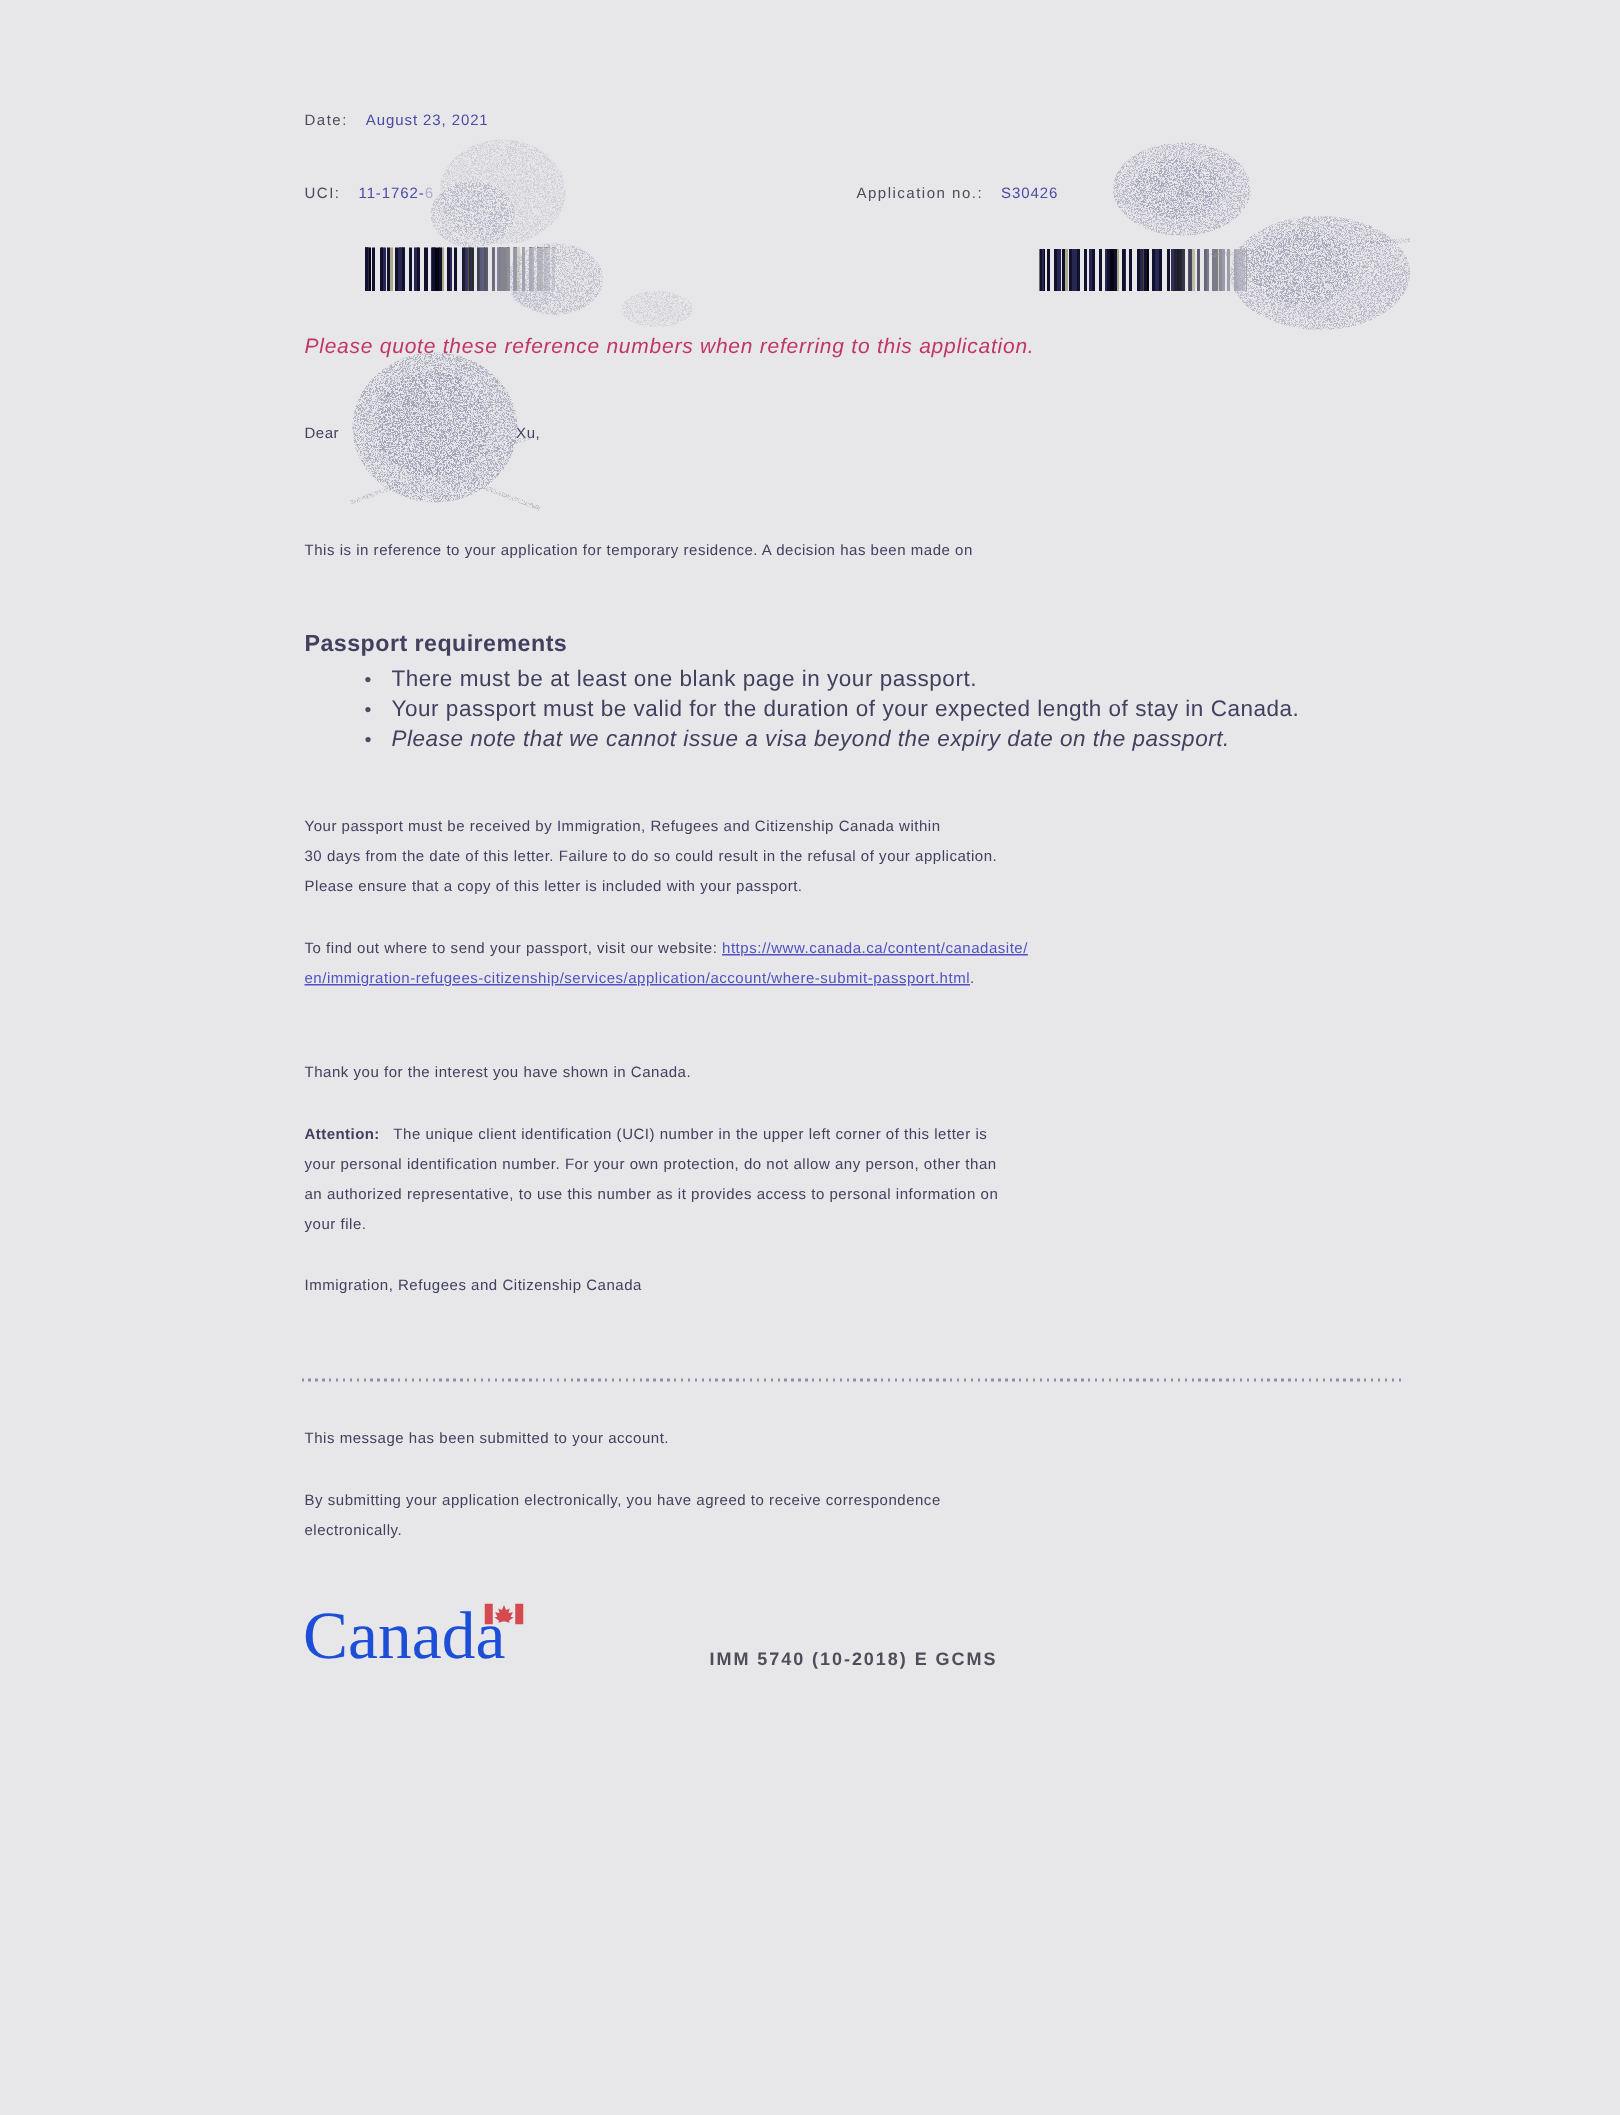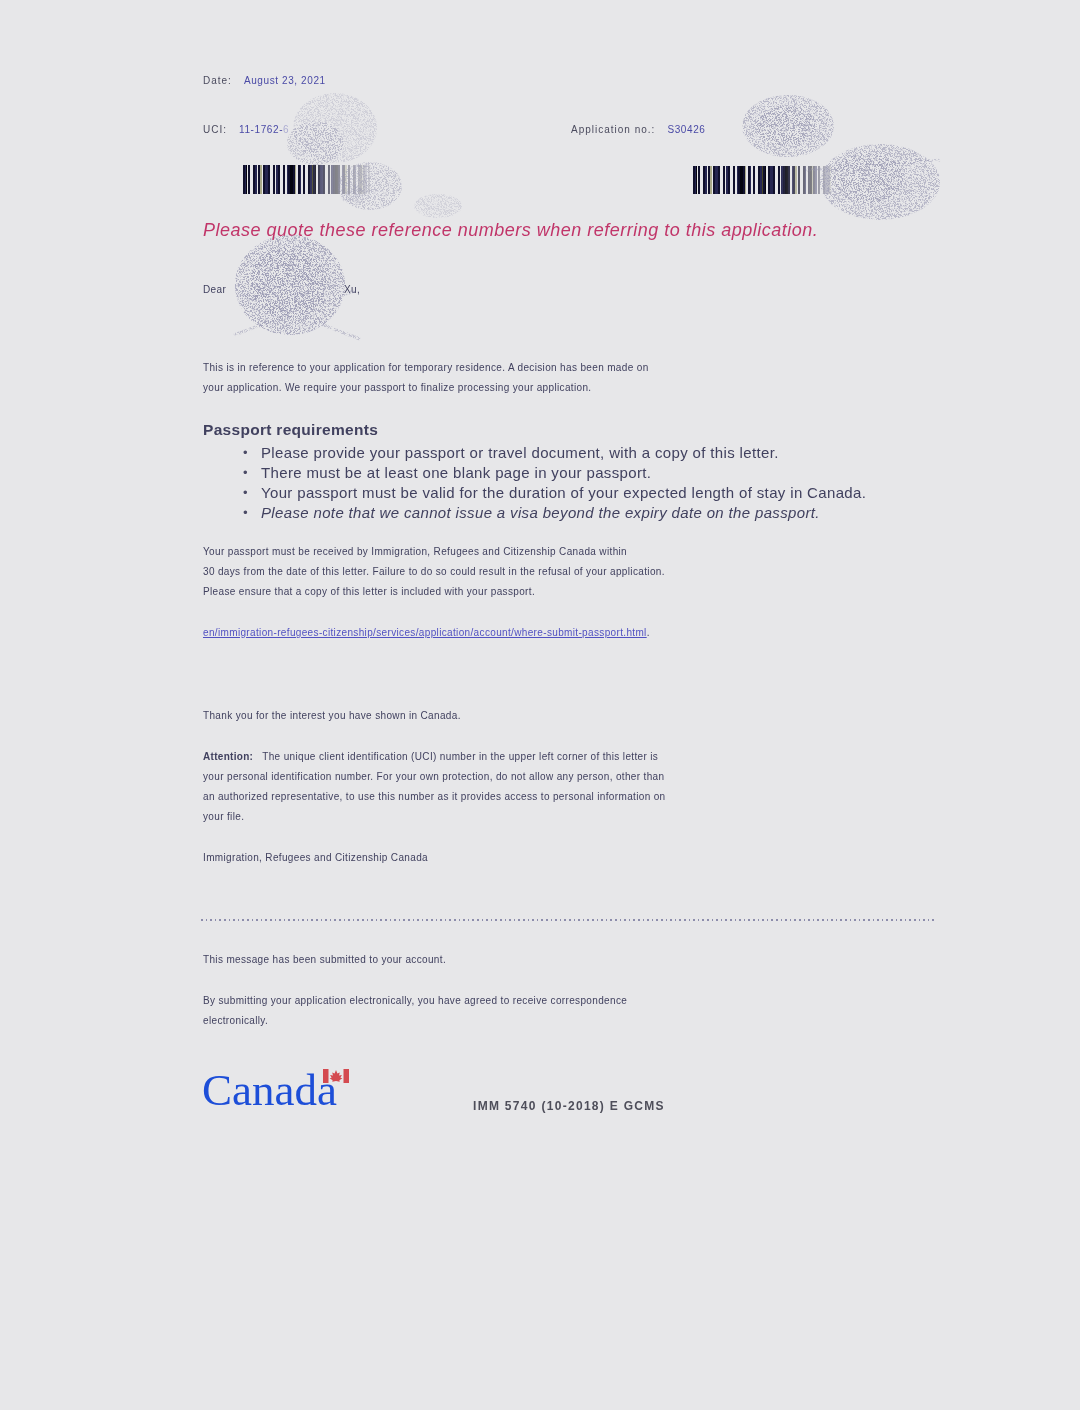--- a/index.html
+++ b/index.html
@@ -22,21 +22,21 @@
   .barcode{position:absolute;background:
     repeating-linear-gradient(90deg,#10102c 0 2px,rgba(0,0,0,0) 2px 5px),
     repeating-linear-gradient(90deg,#262650 0 3px,rgba(0,0,0,0) 3px 11px),
     repeating-linear-gradient(90deg,rgba(120,120,60,.55) 0 2px,rgba(0,0,0,0) 2px 17px),
     repeating-linear-gradient(90deg,#05050f 0 4px,rgba(0,0,0,0) 4px 23px);}
   .barcode::after{content:"";position:absolute;inset:0;}
   #barcode-left{left:243px;top:165px;width:128px;height:29px;}
   #barcode-left::after{background:linear-gradient(90deg,rgba(231,231,233,0) 50%,rgba(231,231,233,.55) 72%,rgba(231,231,233,.9) 100%);}
   #barcode-right{left:693px;top:166px;width:138px;height:28px;}
   #barcode-right::after{background:linear-gradient(90deg,rgba(231,231,233,0) 62%,rgba(231,231,233,.45) 82%,rgba(231,231,233,.85) 100%);}
-  #note-red{left:203px;top:220px;font-style:italic;color:#c13569;font-size:18px;letter-spacing:.5px;}
+  #note-red{left:203px;top:220px;font-style:italic;color:#c13569;font-size:14px;letter-spacing:.5px;}
   #salutation{left:203px;top:280px;}
   .name-gap{display:inline-block;width:118px;}
   #p-intro{left:203px;top:358px;}
   #h-req{left:203px;top:420px;font-weight:700;font-size:15.5px;letter-spacing:.3px;}
   #list-req{left:241px;top:443px;}
   #list-req .li{position:relative;padding-left:20px;line-height:20px;font-size:15px;letter-spacing:.35px;white-space:nowrap;}
   #list-req .li::before{content:"\2022";position:absolute;left:2px;top:0;font-size:13px;color:#4b4b66;}
   #list-req .italic{font-style:italic;}
   #p-deadline{left:203px;top:542px;}
   #p-website{left:203px;top:623px;}
@@ -89,39 +89,40 @@
 <div class="barcode" id="barcode-right"></div>
 
 <div class="abs ln" id="note-red">Please quote these reference numbers when referring to this application.</div>
 
 <div class="abs ln" id="salutation">
   <span>Dear</span><span class="name-gap"></span><span>Xu,</span>
 </div>
 
 <div class="abs" id="p-intro">
   <div class="ln">This is in reference to your application for temporary residence. A decision has been made on</div>
-  <div class="ln">your application. We require your passport to finalize processing your application.</div>
 </div>
 
 <div class="abs ln" id="h-req">Passport requirements</div>
 
 <div class="abs" id="list-req">
-  <div class="li">Please provide your passport or travel document, with a copy of this letter.</div>
   <div class="li">There must be at least one blank page in your passport.</div>
   <div class="li">Your passport must be valid for the duration of your expected length of stay in Canada.</div>
   <div class="li italic">Please note that we cannot issue a visa beyond the expiry date on the passport.</div>
 </div>
 
 <div class="abs" id="p-deadline">
   <div class="ln">Your passport must be received by Immigration, Refugees and Citizenship Canada within</div>
   <div class="ln">30 days from the date of this letter. Failure to do so could result in the refusal of your application.</div>
   <div class="ln">Please ensure that a copy of this letter is included with your passport.</div>
 </div>
 
 <div class="abs" id="p-website">
+  <div class="ln">
+    <span>To find out where to send your passport, visit our website: </span><a class="weblink">https://www.canada.ca/content/canadasite/</a>
+  </div>
   <div class="ln">
     <a class="weblink">en/immigration-refugees-citizenship/services/application/account/where-submit-passport.html</a><span>.</span>
   </div>
 </div>
 
 <div class="abs ln" id="p-thanks">Thank you for the interest you have shown in Canada.</div>
 
 <div class="abs" id="p-attn">
   <div class="ln">
     <b>Attention:</b><span class="sp2"></span><span>The unique client identification (UCI) number in the upper left corner of this letter is</span>

